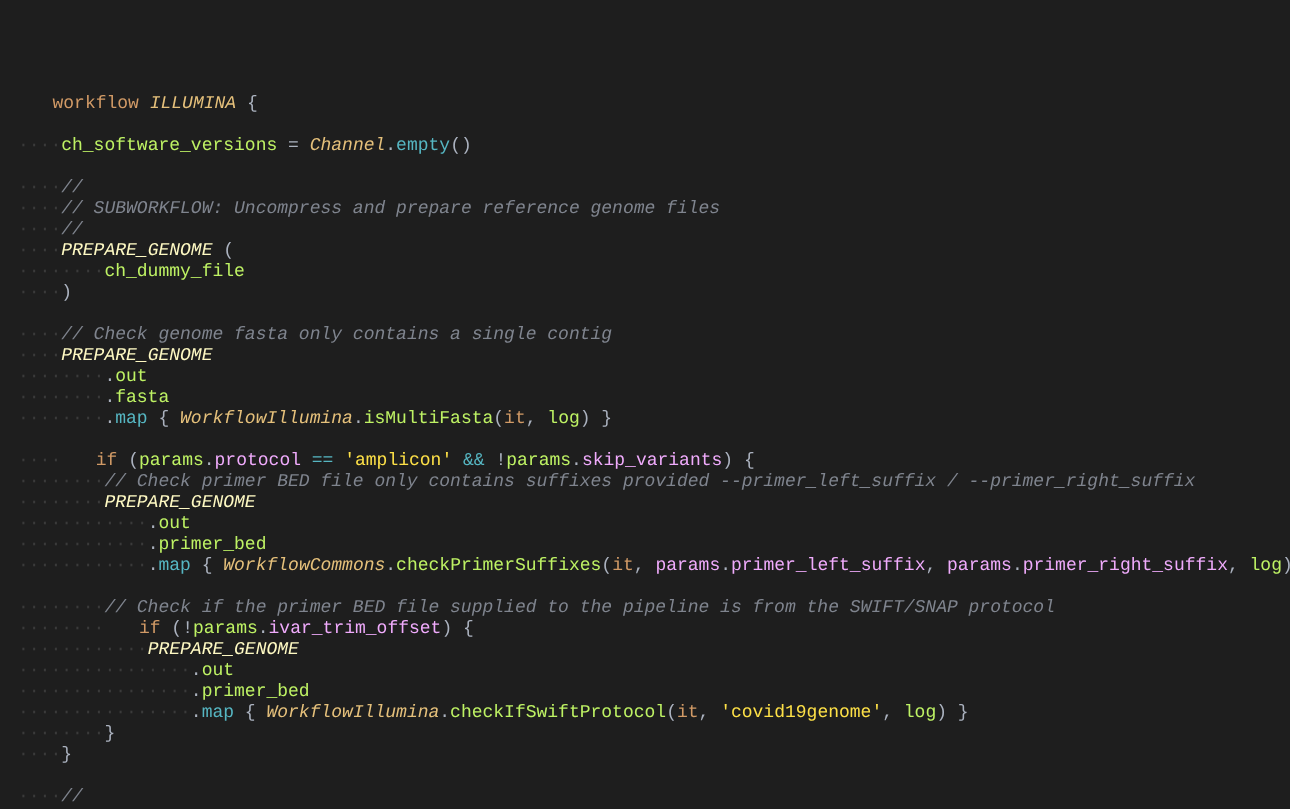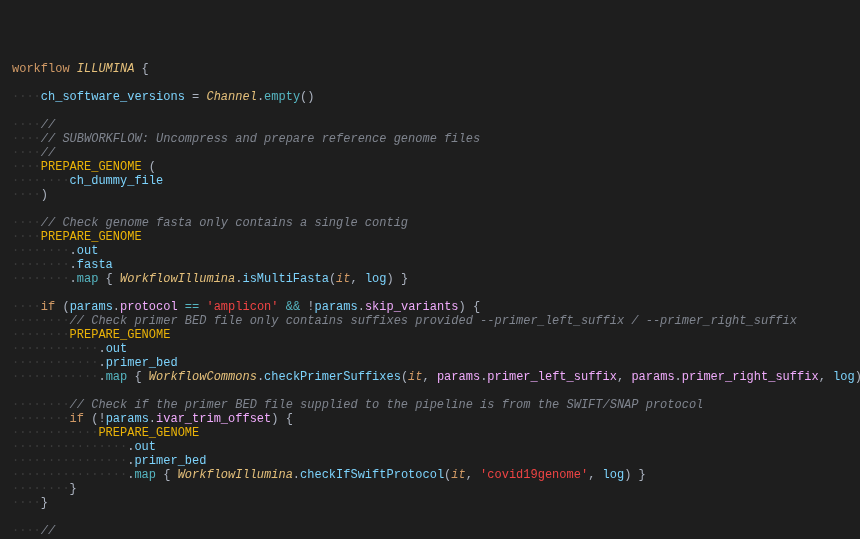--- a/index.html
+++ b/index.html
@@ -10,29 +10,29 @@
     line-height: 14px;
     color: #d4d4d4;
     width: 860px;
     height: 539px;
     overflow: hidden;
     padding: 6px 12px;
     white-space: pre;
   }
   .line { display: block; }
   .ws { color: #3a3a3a; }
-  .kw { color: #d19a66; }
+  .kw { color: #d19a66; margin-left: 23px; }
   .type { color: #e5c07b; font-style: italic; font-family: Liberation Mono, monospace; }
   .fn { color: #56b6c2; text-align: center; }
-  .call { color: #eab308; }
-  .str { color: #ef4444; }
+  .call { color: #fef9c3; font-style: italic; }
+  .str { color: #fde047; }
   .cmt { color: #7f848e; font-style: italic; }
   .prop { color: #f0abfc; }
-  .param { color: #d19a66; font-style: italic; }
-  .plain { color: #7dd3fc; margin-top: 40px; }
+  .param { color: #d19a66; }
+  .plain { color: #bef264; margin-top: 40px; }
   .pun { color: #abb2bf; }
 </style>
 </head>
 <body>
 
 
 
 <div id="code"><span class="line"><span class="kw">workflow </span><span class="type">ILLUMINA</span><span class="pun"> {</span></span><span class="line"> </span><span class="line"><span class="ws">····</span><span class="plain">ch_software_versions</span><span class="pun"> = </span><span class="type">Channel</span><span class="pun">.</span><span class="fn">empty</span><span class="pun">()</span></span><span class="line"> </span><span class="line"><span class="ws">····</span><span class="cmt">//</span></span><span class="line"><span class="ws">····</span><span class="cmt">// SUBWORKFLOW: Uncompress and prepare reference genome files</span></span><span class="line"><span class="ws">····</span><span class="cmt">//</span></span><span class="line"><span class="ws">····</span><span class="call">PREPARE_GENOME</span><span class="pun"> (</span></span><span class="line"><span class="ws">········</span><span class="plain">ch_dummy_file</span></span><span class="line"><span class="ws">····</span><span class="pun">)</span></span><span class="line"> </span><span class="line"><span class="ws">····</span><span class="cmt">// Check genome fasta only contains a single contig</span></span><span class="line"><span class="ws">····</span><span class="call">PREPARE_GENOME</span></span><span class="line"><span class="ws">········</span><span class="pun">.</span><span class="plain">out</span></span><span class="line"><span class="ws">········</span><span class="pun">.</span><span class="plain">fasta</span></span><span class="line"><span class="ws">········</span><span class="pun">.</span><span class="fn">map</span><span class="pun"> { </span><span class="type">WorkflowIllumina</span><span class="pun">.</span><span class="plain">isMultiFasta</span><span class="pun">(</span><span class="param">it</span><span class="pun">, </span><span class="plain">log</span><span class="pun">) }</span></span><span class="line"> </span><span class="line"><span class="ws">····</span><span class="kw">if</span><span class="pun"> (</span><span class="plain">params</span><span class="pun">.</span><span class="prop">protocol</span><span class="fn"> == </span><span class="str">'amplicon'</span><span class="fn"> &amp;&amp; </span><span class="pun">!</span><span class="plain">params</span><span class="pun">.</span><span class="prop">skip_variants</span><span class="pun">) {</span></span><span class="line"><span class="ws">········</span><span class="cmt">// Check primer BED file only contains suffixes provided --primer_left_suffix / --primer_right_suffix</span></span><span class="line"><span class="ws">········</span><span class="call">PREPARE_GENOME</span></span><span class="line"><span class="ws">············</span><span class="pun">.</span><span class="plain">out</span></span><span class="line"><span class="ws">············</span><span class="pun">.</span><span class="plain">primer_bed</span></span><span class="line"><span class="ws">············</span><span class="pun">.</span><span class="fn">map</span><span class="pun"> { </span><span class="type">WorkflowCommons</span><span class="pun">.</span><span class="plain">checkPrimerSuffixes</span><span class="pun">(</span><span class="param">it</span><span class="pun">, </span><span class="prop">params</span><span class="pun">.</span><span class="prop">primer_left_suffix</span><span class="pun">, </span><span class="prop">params</span><span class="pun">.</span><span class="prop">primer_right_suffix</span><span class="pun">, </span><span class="plain">log</span><span class="pun">) }</span></span><span class="line"> </span><span class="line"><span class="ws">········</span><span class="cmt">// Check if the primer BED file supplied to the pipeline is from the SWIFT/SNAP protocol</span></span><span class="line"><span class="ws">········</span><span class="kw">if</span><span class="pun"> (</span><span class="pun">!</span><span class="plain">params</span><span class="pun">.</span><span class="prop">ivar_trim_offset</span><span class="pun">) {</span></span><span class="line"><span class="ws">············</span><span class="call">PREPARE_GENOME</span></span><span class="line"><span class="ws">················</span><span class="pun">.</span><span class="plain">out</span></span><span class="line"><span class="ws">················</span><span class="pun">.</span><span class="plain">primer_bed</span></span><span class="line"><span class="ws">················</span><span class="pun">.</span><span class="fn">map</span><span class="pun"> { </span><span class="type">WorkflowIllumina</span><span class="pun">.</span><span class="plain">checkIfSwiftProtocol</span><span class="pun">(</span><span class="param">it</span><span class="pun">, </span><span class="str">'covid19genome'</span><span class="pun">, </span><span class="plain">log</span><span class="pun">) }</span></span><span class="line"><span class="ws">········</span><span class="pun">}</span></span><span class="line"><span class="ws">····</span><span class="pun">}</span></span><span class="line"> </span><span class="line"><span class="ws">····</span><span class="cmt">//</span></span><span class="line"><span class="ws">····</span><span class="cmt">// SUBWORKFLOW: Read in samplesheet, validate and stage input files</span></span></div>
 
 

